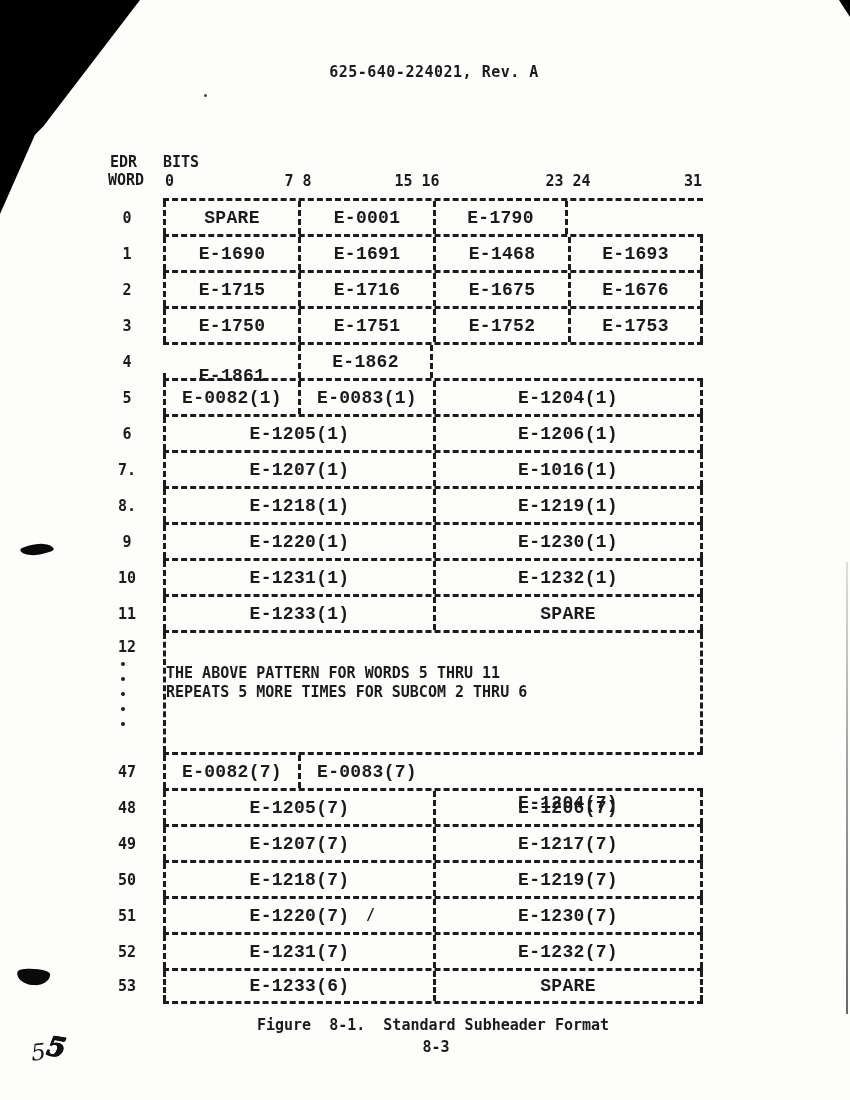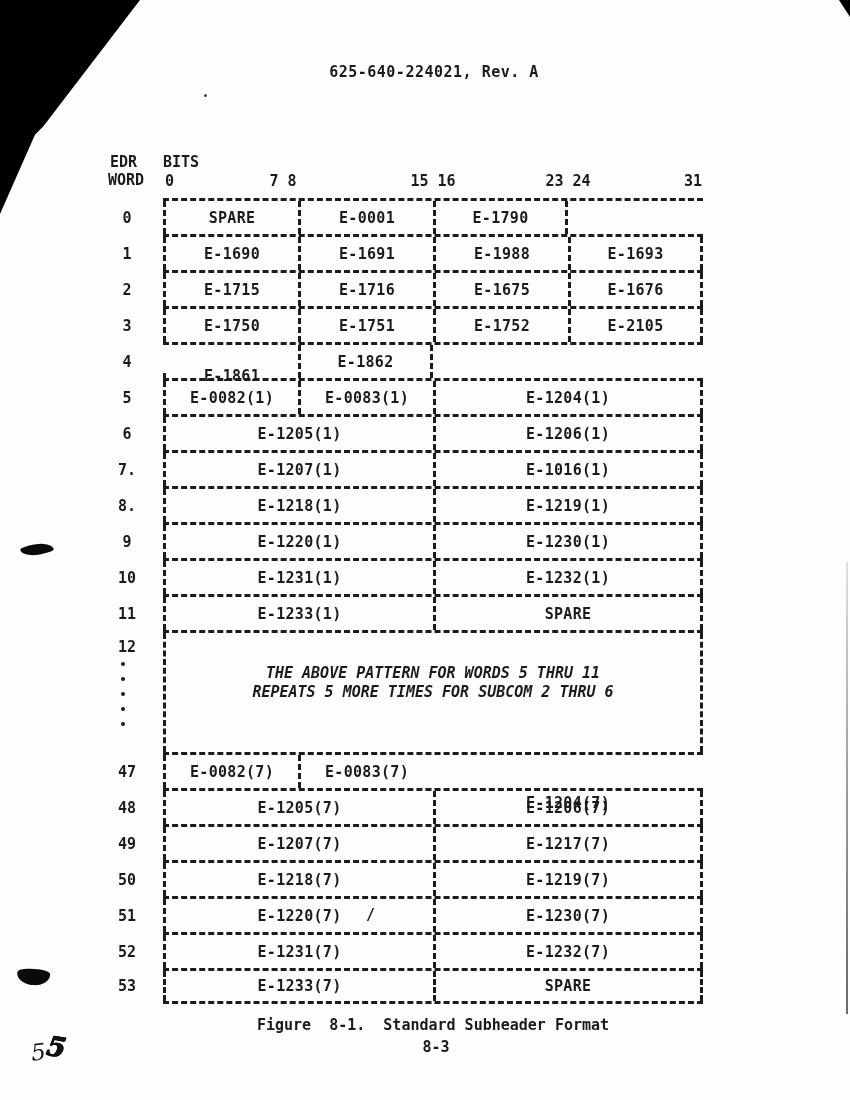--- a/index.html
+++ b/index.html
@@ -15,40 +15,40 @@
   .caption{top:1017px;left:0;width:866px;text-align:center;}
   .pagenum{top:1039px;left:0;width:872px;text-align:center;}
 
   
   .edr{left:110px;top:154px;}
   .word{left:108px;top:172px;}
   .bits{left:163px;top:154px;}
   .ticks{position:absolute;left:163px;top:172px;width:540px;height:18px;}
   .tick{position:absolute;font-weight:700;font-size:15px;white-space:pre;}
   .tick.t0{left:2px;}
-  .tick.t1{left:120px;transform:translateX(-50%);}
-  .tick.t2{left:270px;transform:translateX(-50%);}
+  .tick.t1{left:135px;transform:translateX(-50%);}
+  .tick.t2{left:254px;transform:translateX(-50%);}
   .tick.t3{left:405px;transform:translateX(-50%);}
   .tick.t4{right:1px;}
 
   
   #grid{position:absolute;left:163px;top:198px;width:540px;}
   .trow{position:relative;display:flex;height:36px;border-top:3px dashed #1c1c1c;box-sizing:border-box;}
   .trow.last{border-bottom:3px dashed #1c1c1c;}
   .tcell{
     box-sizing:border-box;border-left:3px dashed #1c1c1c;
     display:flex;align-items:center;justify-content:center;
-    font-weight:700;font-size:15px;letter-spacing:.3px;white-space:pre;
+    font-weight:700;font-size:18px;letter-spacing:.3px;white-space:pre;font-family:Liberation Mono, monospace;
   }
   .tcell:last-child{border-right:3px dashed #1c1c1c;}
   .noterow{height:122px;}
   .ncell{
     box-sizing:border-box;width:540px;
     border-left:3px dashed #1c1c1c;border-right:3px dashed #1c1c1c;
-    padding-top:31px;text-align:center;font-style:italic;
+    padding-top:31px;text-align:left;
   }
   .nline{line-height:19px;font-weight:700;font-size:15px;white-space:pre;}
   .wlabel{
     position:absolute;left:-60px;width:48px;top:50%;transform:translateY(-50%);
     text-align:center;font-weight:700;font-size:15px;
   }
   .noterow .wlabel{top:5px;transform:none;}
   .dots{position:absolute;left:-52px;width:24px;top:29px;display:flex;flex-direction:column;align-items:center;gap:11px;}
   .dot{width:4px;height:4px;border-radius:50%;background:#1b1b1b;}
 
@@ -95,36 +95,36 @@
       <div class="trow">
         <div class="wlabel">0</div>
         <div class="tcell" style="width: 135px;">SPARE</div>
         <div class="tcell" style="width: 135px;">E-0001</div>
         <div class="tcell" style="width: 135px;">E-1790</div>
       </div>
       <div class="trow">
         <div class="wlabel">1</div>
         <div class="tcell" style="width: 135px;">E-1690</div>
         <div class="tcell" style="width: 135px;">E-1691</div>
-        <div class="tcell" style="width: 135px;">E-1988</div>
+        <div class="tcell" style="width: 135px;">E-1468</div>
         <div class="tcell" style="width: 135px;">E-1693</div>
       </div>
       <div class="trow">
         <div class="wlabel">2</div>
         <div class="tcell" style="width: 135px;">E-1715</div>
         <div class="tcell" style="width: 135px;">E-1716</div>
         <div class="tcell" style="width: 135px;">E-1675</div>
         <div class="tcell" style="width: 135px;">E-1676</div>
       </div>
       <div class="trow">
         <div class="wlabel">3</div>
         <div class="tcell" style="width: 135px;">E-1750</div>
         <div class="tcell" style="width: 135px;">E-1751</div>
         <div class="tcell" style="width: 135px;">E-1752</div>
-        <div class="tcell" style="width: 135px;">E-2105</div>
+        <div class="tcell" style="width: 135px;">E-1753</div>
       </div>
       <div class="trow">
         <div class="wlabel">4</div>
         <div class="tcell" style="width: 135px; margin-top: 28px;">E-1861</div>
         <div class="tcell" style="width: 135px;">E-1862</div>
       </div>
       <div class="trow">
         <div class="wlabel">5</div>
         <div class="tcell" style="width: 135px;">E-0082(1)</div>
         <div class="tcell" style="width: 135px;">E-0083(1)</div>
@@ -200,21 +200,21 @@
         <div class="tcell" style="width: 270px;">E-1220(7)</div>
         <div class="tcell" style="width: 270px;">E-1230(7)</div>
       </div>
       <div class="trow">
         <div class="wlabel">52</div>
         <div class="tcell" style="width: 270px;">E-1231(7)</div>
         <div class="tcell" style="width: 270px;">E-1232(7)</div>
       </div>
       <div class="trow last">
         <div class="wlabel">53</div>
-        <div class="tcell" style="width: 270px;">E-1233(7)</div>
+        <div class="tcell" style="width: 270px;">E-1233(6)</div>
         <div class="tcell" style="width: 270px;">SPARE</div>
       </div>
     </div>
 
   <span class="stray-slash">/</span>
 
   <div class="txt caption">Figure  8-1.  Standard Subheader Format</div>
   <div class="txt pagenum">8-3</div>
 
   <span class="hw hw1">5</span>

